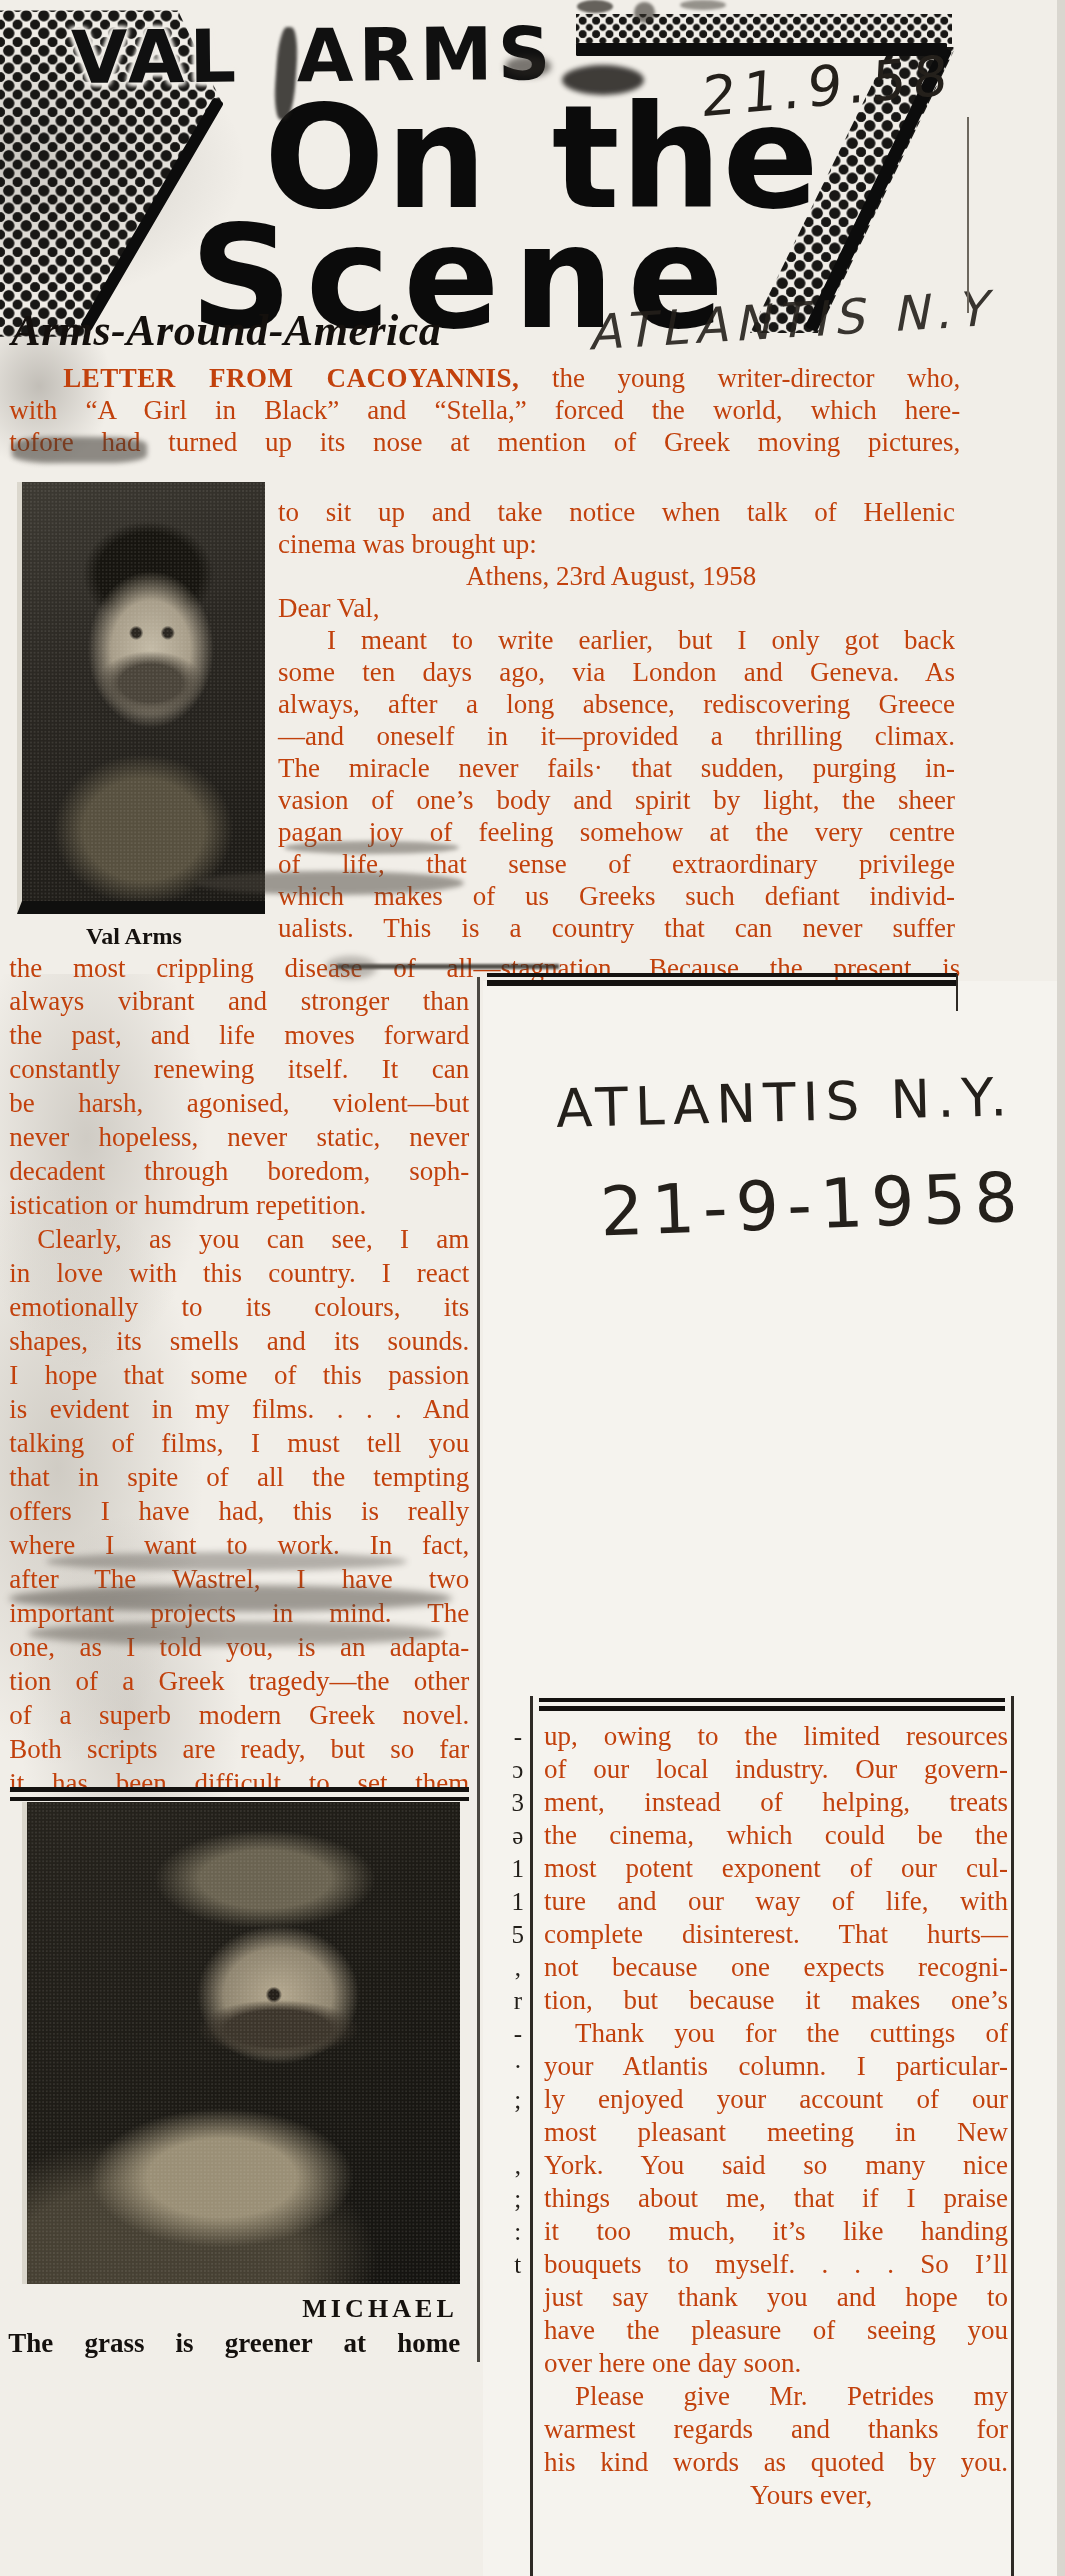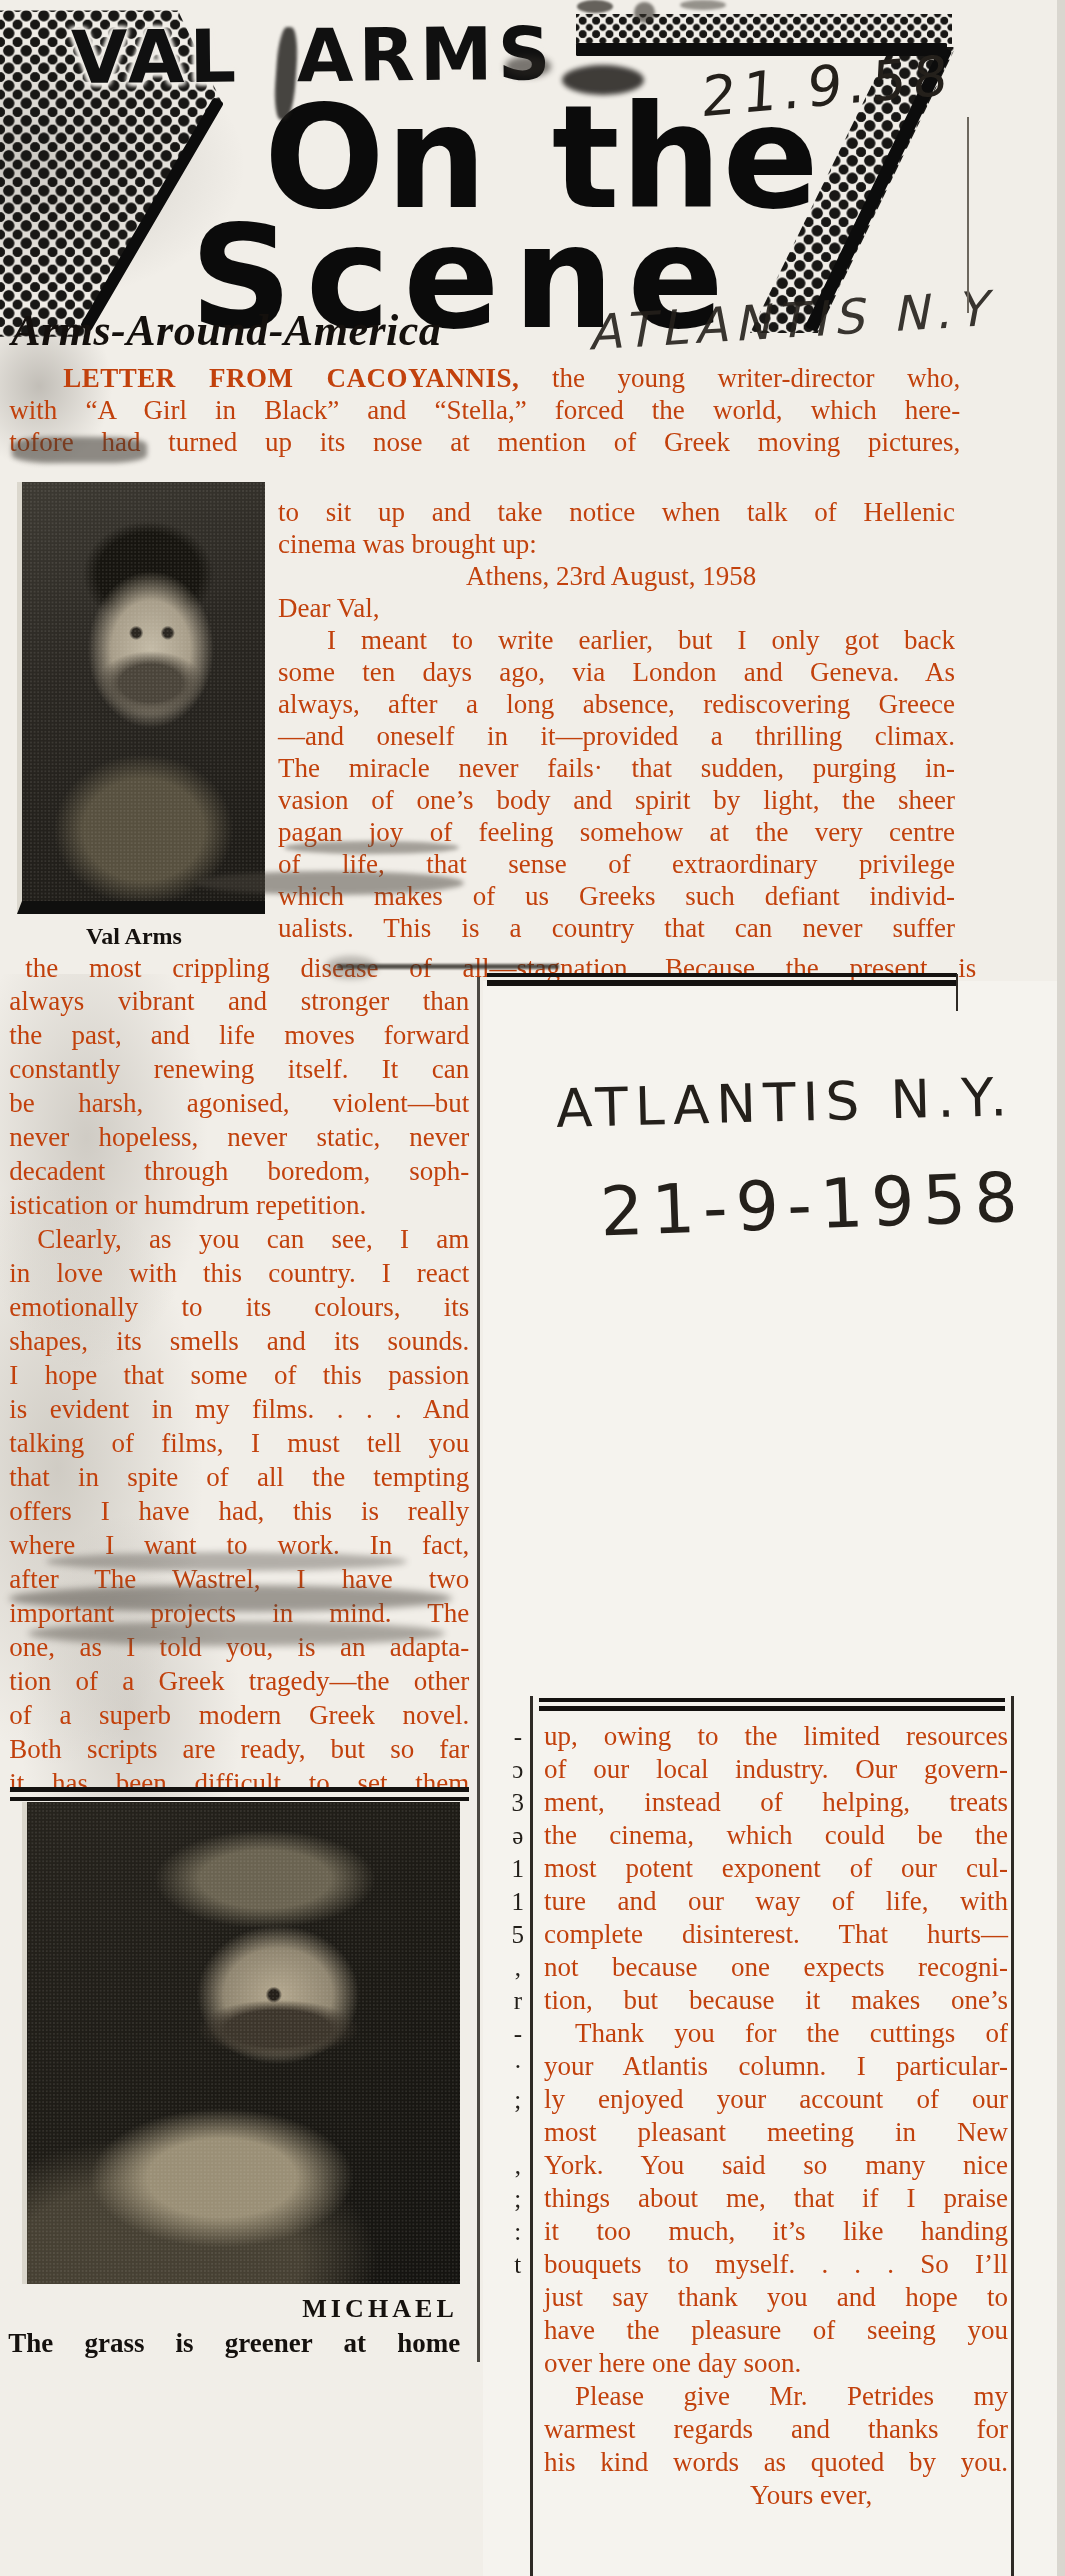--- a/index.html
+++ b/index.html
@@ -52,21 +52,21 @@
     transform:rotate(-2deg);}
   
   .serifblock{position:absolute;font-size:27px;line-height:32px;color:#c2410c;}
   .line{text-align:justify;text-align-last:justify;white-space:normal;}
   .line.nj{text-align-last:left;}
   .line b{font-weight:700;letter-spacing:0.5px;}
   .article-heading{position:absolute;left:11.3px;top:305px;font-size:44px;font-weight:700;font-style:italic;
     letter-spacing:0.5px;color:#14100d;}
   .intro-block{left:9.3px;top:362px;width:951px;}
   .beside-block{left:278px;top:496px;width:677px;line-height:32px;}
-  .fullline-block{left:9.3px;top:952px;width:951px;margin-left:16px;}
+  .fullline-block{left:9.3px;top:952px;width:951px;}
   .leftcol-block{left:9.3px;top:984px;width:460px;line-height:34px;}
   .rightcol-block{left:544px;top:1720px;width:464px;line-height:33px;}
   .caption{position:absolute;font-weight:700;color:#15110e;}
   .cap-val{left:31px;top:923px;width:206px;text-align:center;font-size:24px;}
   .cap-michael{left:23px;top:2294px;width:435px;text-align:right;font-size:26px;letter-spacing:4.1px;}
   .cap-grass{left:8.2px;top:2328px;width:452px;font-size:27px;text-align:justify;text-align-last:justify;}
   
   .photo{position:absolute;border-left:5.2px solid #dbd7cd;box-sizing:border-box;}
   .photo-val{left:16.5px;top:482px;width:248px;height:432px;border-bottom:13.4px solid #0f0f0e;
     background:

